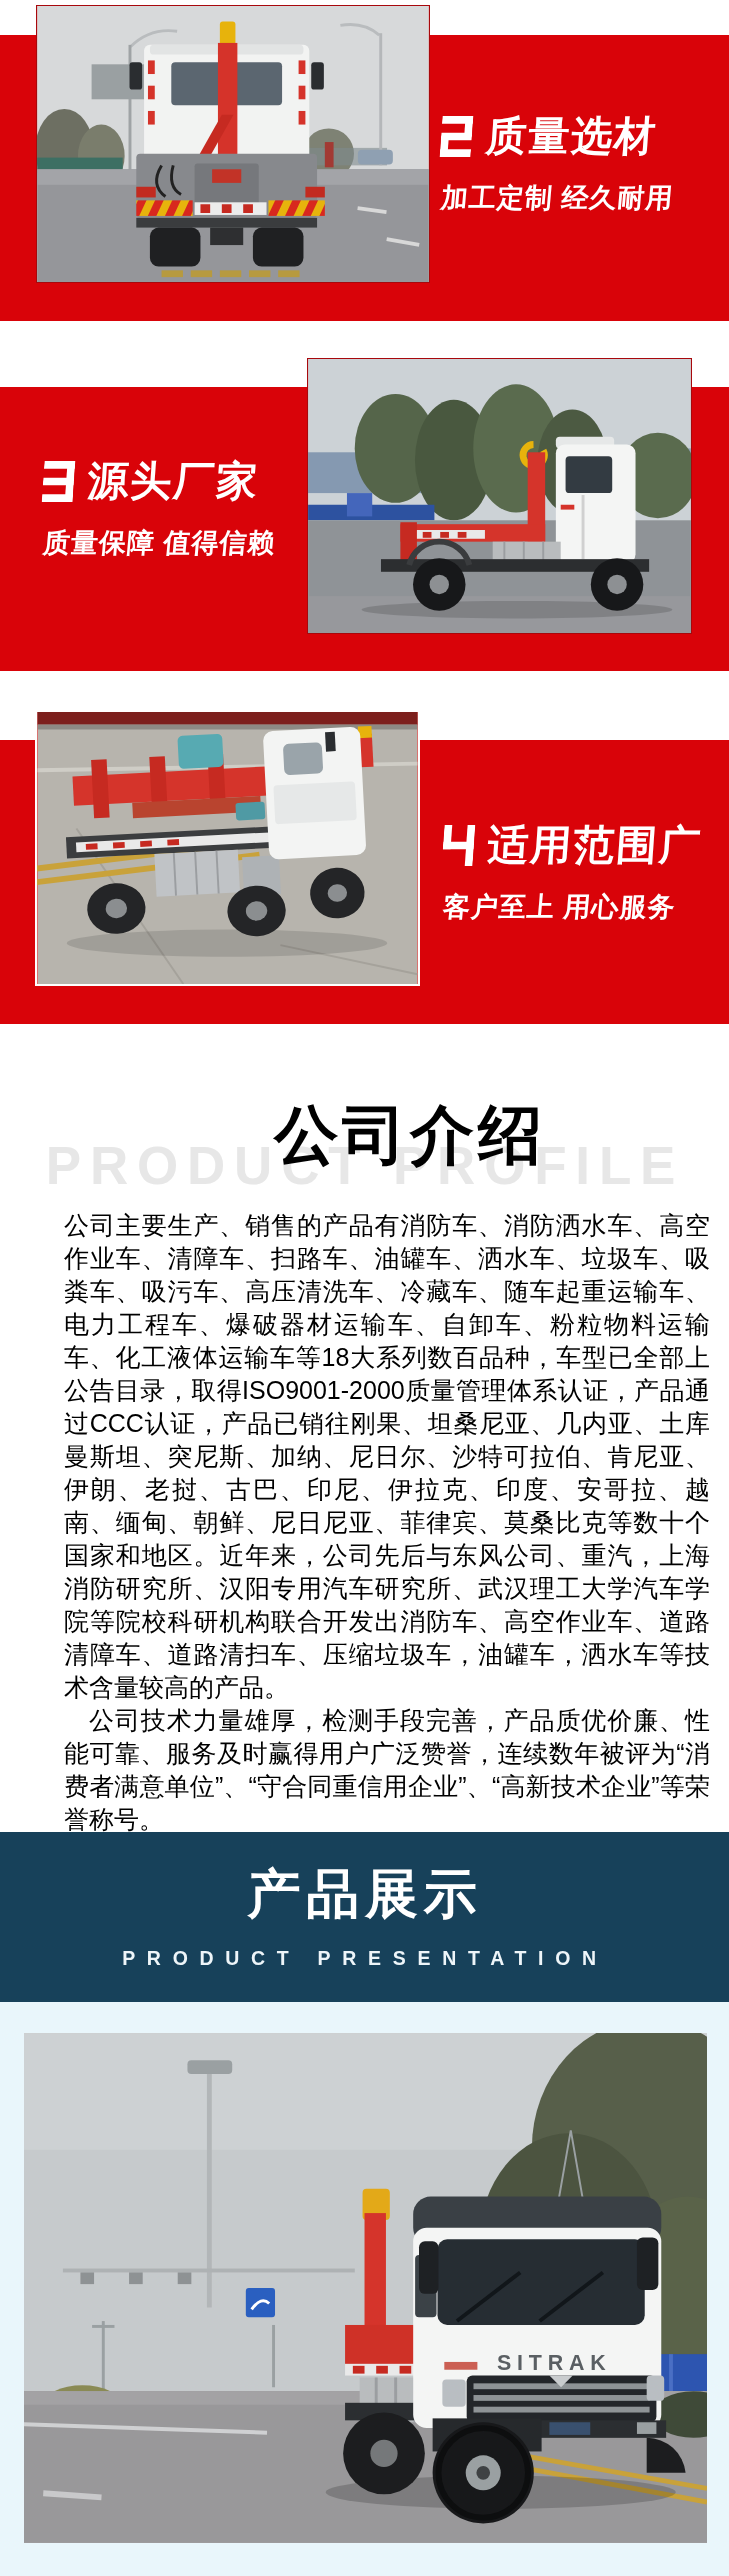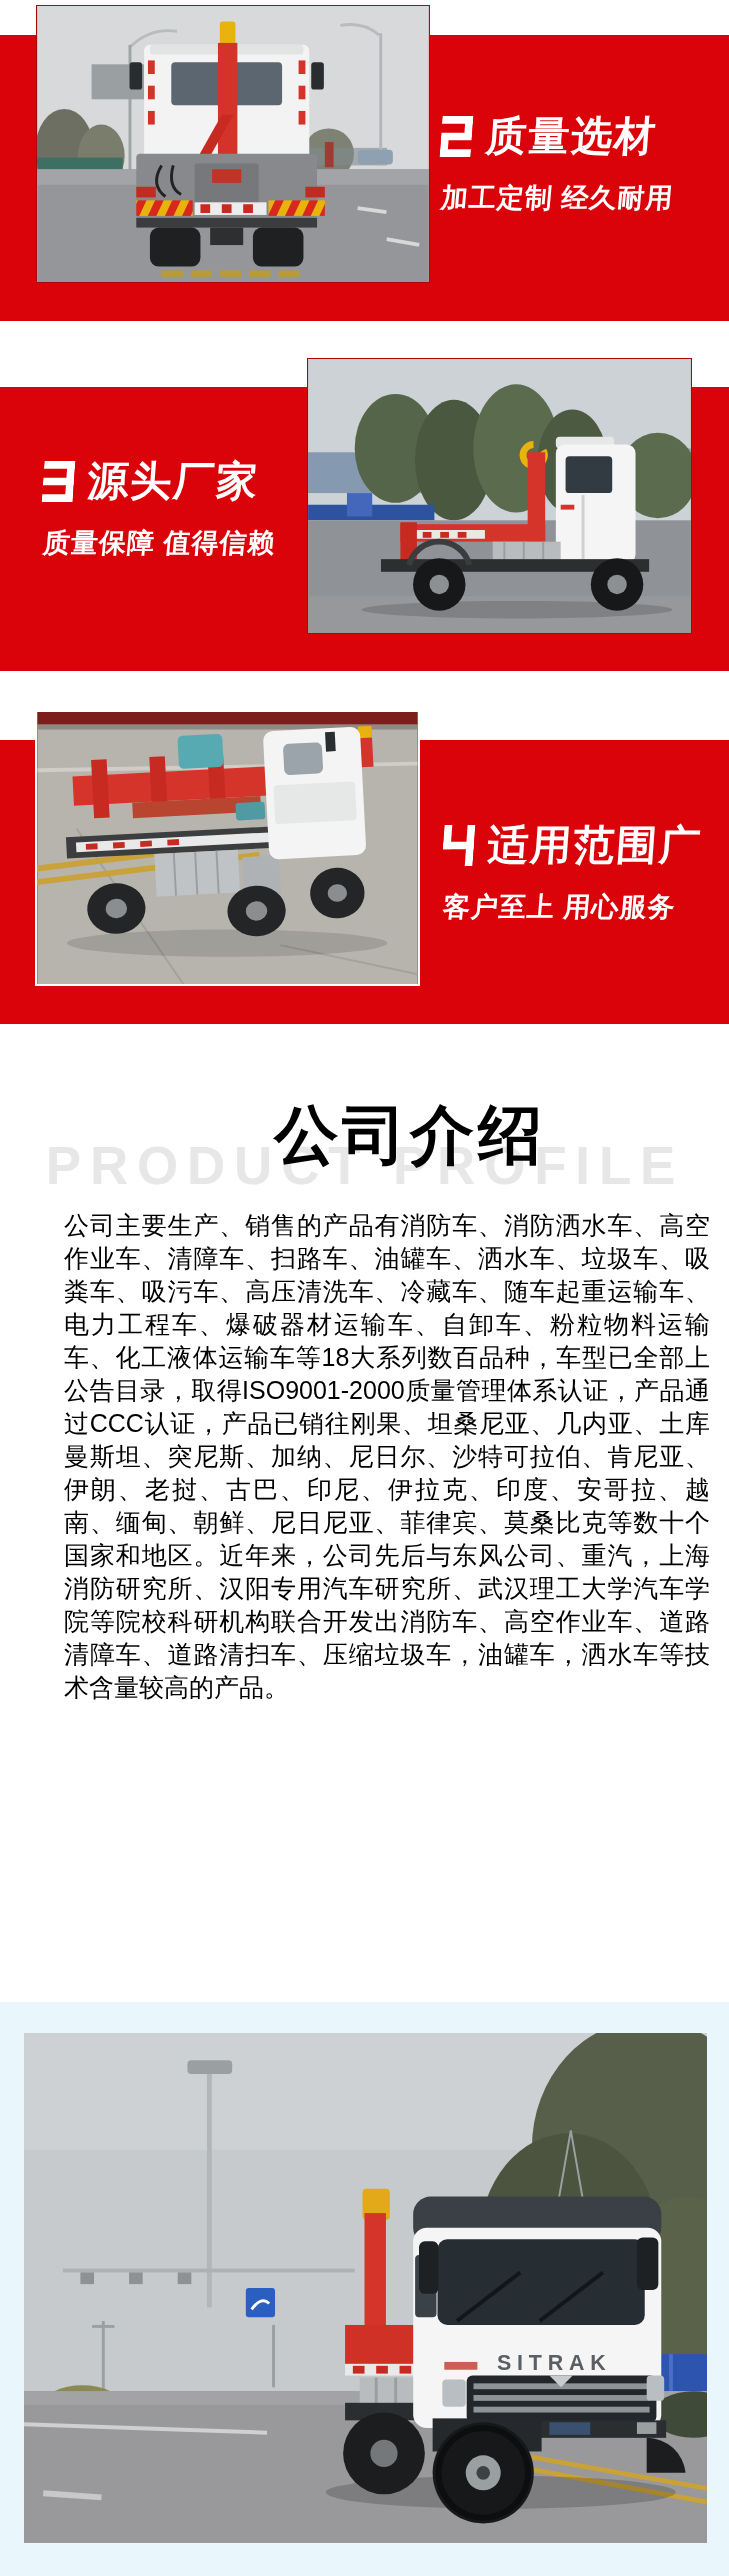--- a/index.html
+++ b/index.html
@@ -254,22 +254,27 @@
       </svg>
       <span class="ftitle">适用范围广</span>
     </div>
     <div class="fsub">客户至上 用心服务</div>
   </div>
 
   <div class="watermark">PRODUCT PROFILE</div>
   <div class="intro-title">公司介绍</div>
   <div class="intro-body">
     <p>公司主要生产、销售的产品有消防车、消防洒水车、高空作业车、清障车、扫路车、油罐车、洒水车、垃圾车、吸粪车、吸污车、高压清洗车、冷藏车、随车起重运输车、电力工程车、爆破器材运输车、自卸车、粉粒物料运输车、化工液体运输车等18大系列数百品种，车型已全部上公告目录，取得ISO9001-2000质量管理体系认证，产品通过CCC认证，产品已销往刚果、坦桑尼亚、几内亚、土库曼斯坦、突尼斯、加纳、尼日尔、沙特可拉伯、肯尼亚、伊朗、老挝、古巴、印尼、伊拉克、印度、安哥拉、越南、缅甸、朝鲜、尼日尼亚、菲律宾、莫桑比克等数十个国家和地区。近年来，公司先后与东风公司、重汽，上海消防研究所、汉阳专用汽车研究所、武汉理工大学汽车学院等院校科研机构联合开发出消防车、高空作业车、道路清障车、道路清扫车、压缩垃圾车，油罐车，洒水车等技术含量较高的产品。</p>
-  </div>
-
+    <p>公司技术力量雄厚，检测手段完善，产品质优价廉、性能可靠、服务及时赢得用户广泛赞誉，连续数年被评为“消费者满意单位”、“守合同重信用企业”、“高新技术企业”等荣誉称号。</p>
+  </div>
+
+  <div class="product-band">
+    <div class="pb-title">产品展示</div>
+    <div class="pb-sub">PRODUCT PRESENTATION</div>
+  </div>
   <div class="bottom-bg"></div>
 
   <div class="photo" id="photo4">
     <svg viewBox="0 0 702 524">
       <rect width="702" height="524" fill="#c6cacc"></rect>
       <rect width="702" height="120" fill="#cdd1d3"></rect>
       <ellipse cx="642" cy="118" rx="120" ry="132" fill="#575f4a"></ellipse>
       <ellipse cx="560" cy="215" rx="92" ry="112" fill="#4c5440"></ellipse>
       <ellipse cx="682" cy="262" rx="72" ry="94" fill="#5a6349"></ellipse>
       <ellipse cx="505" cy="290" rx="46" ry="52" fill="#6a6f55"></ellipse>

